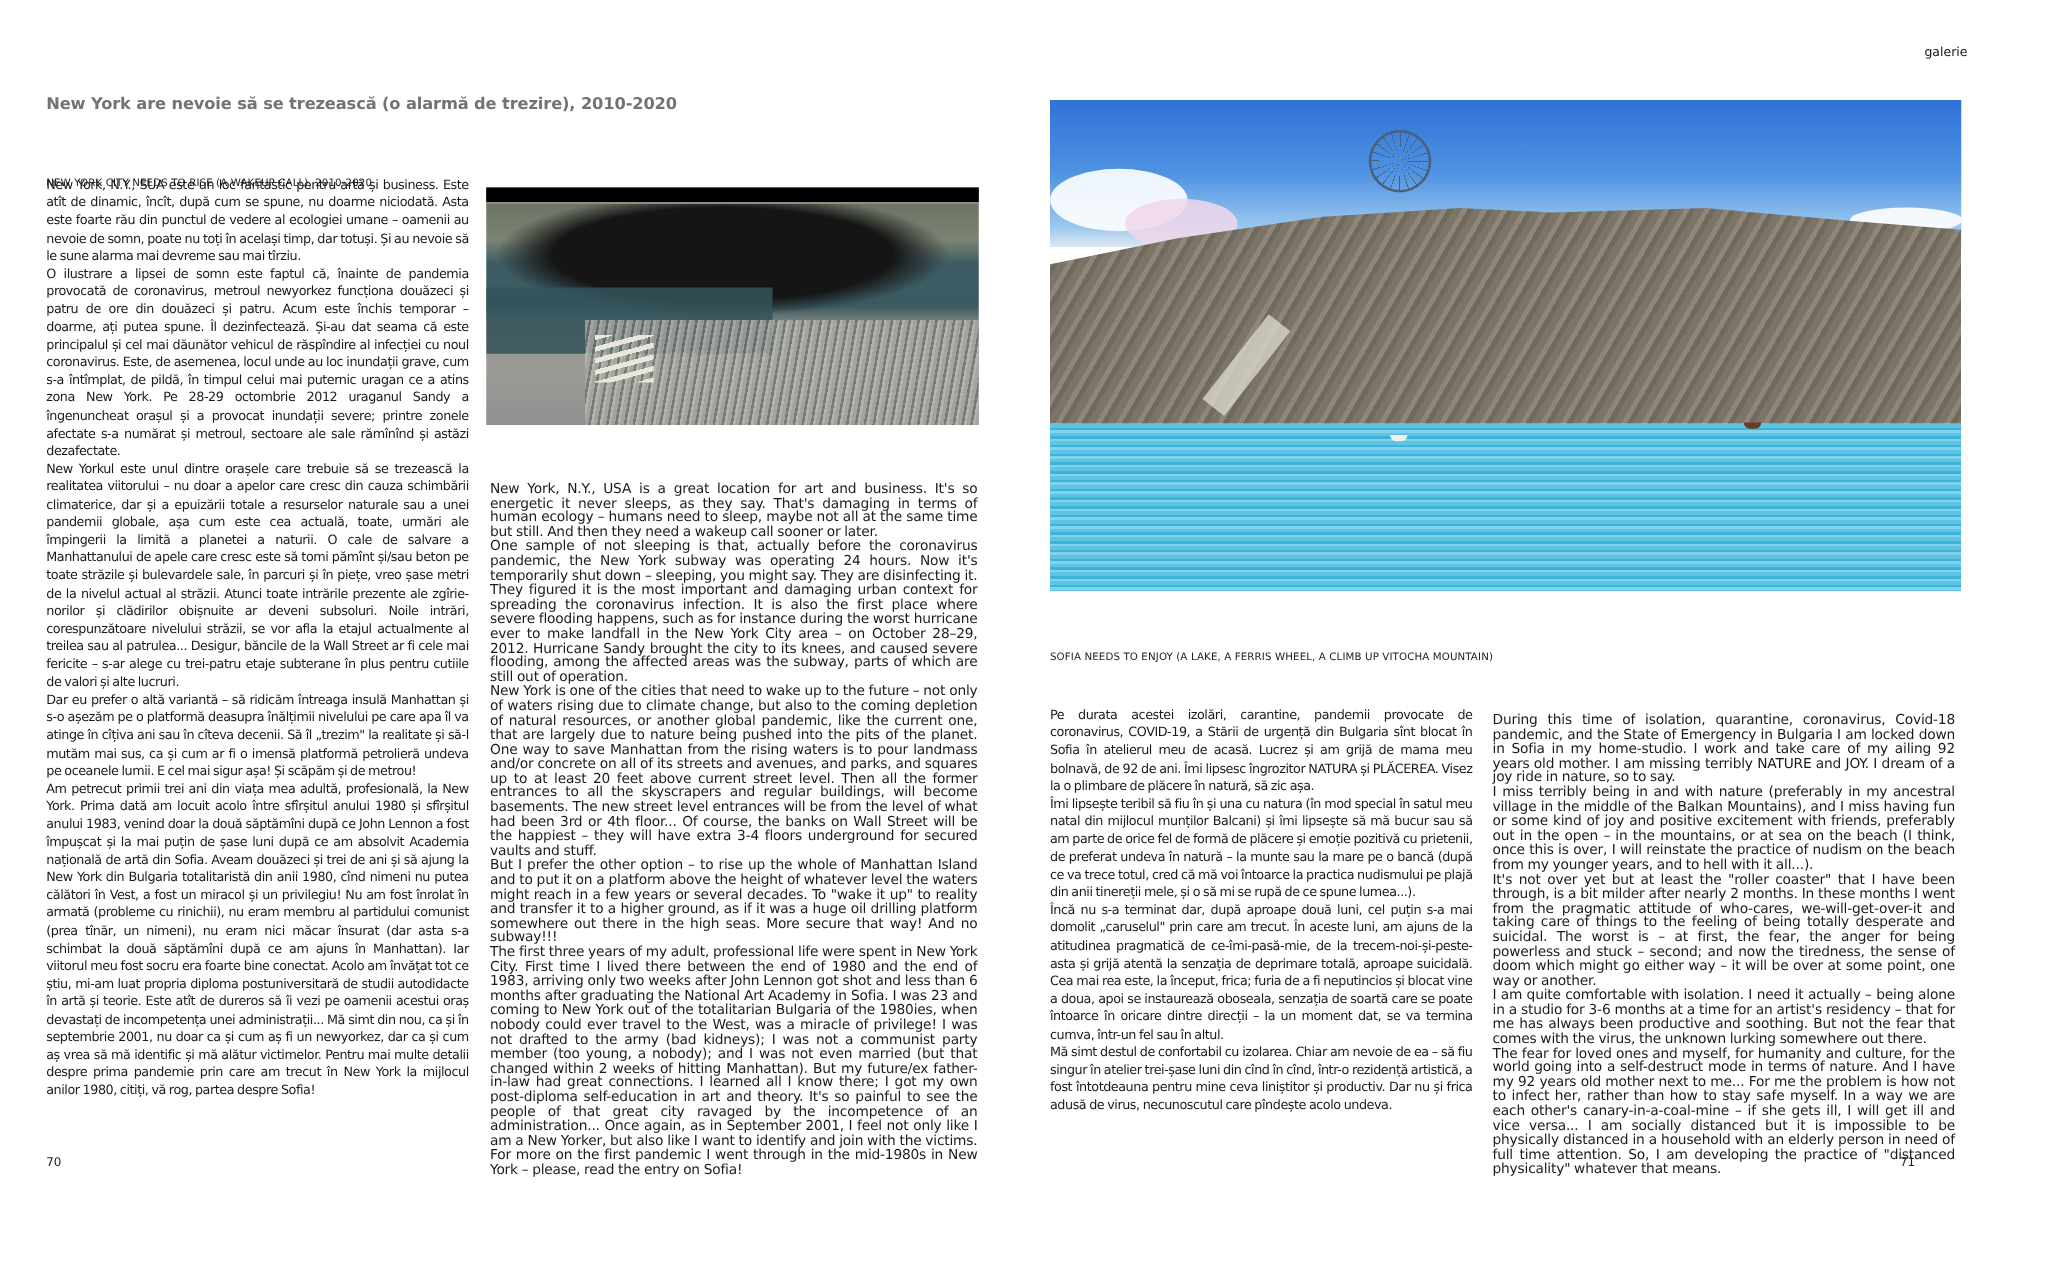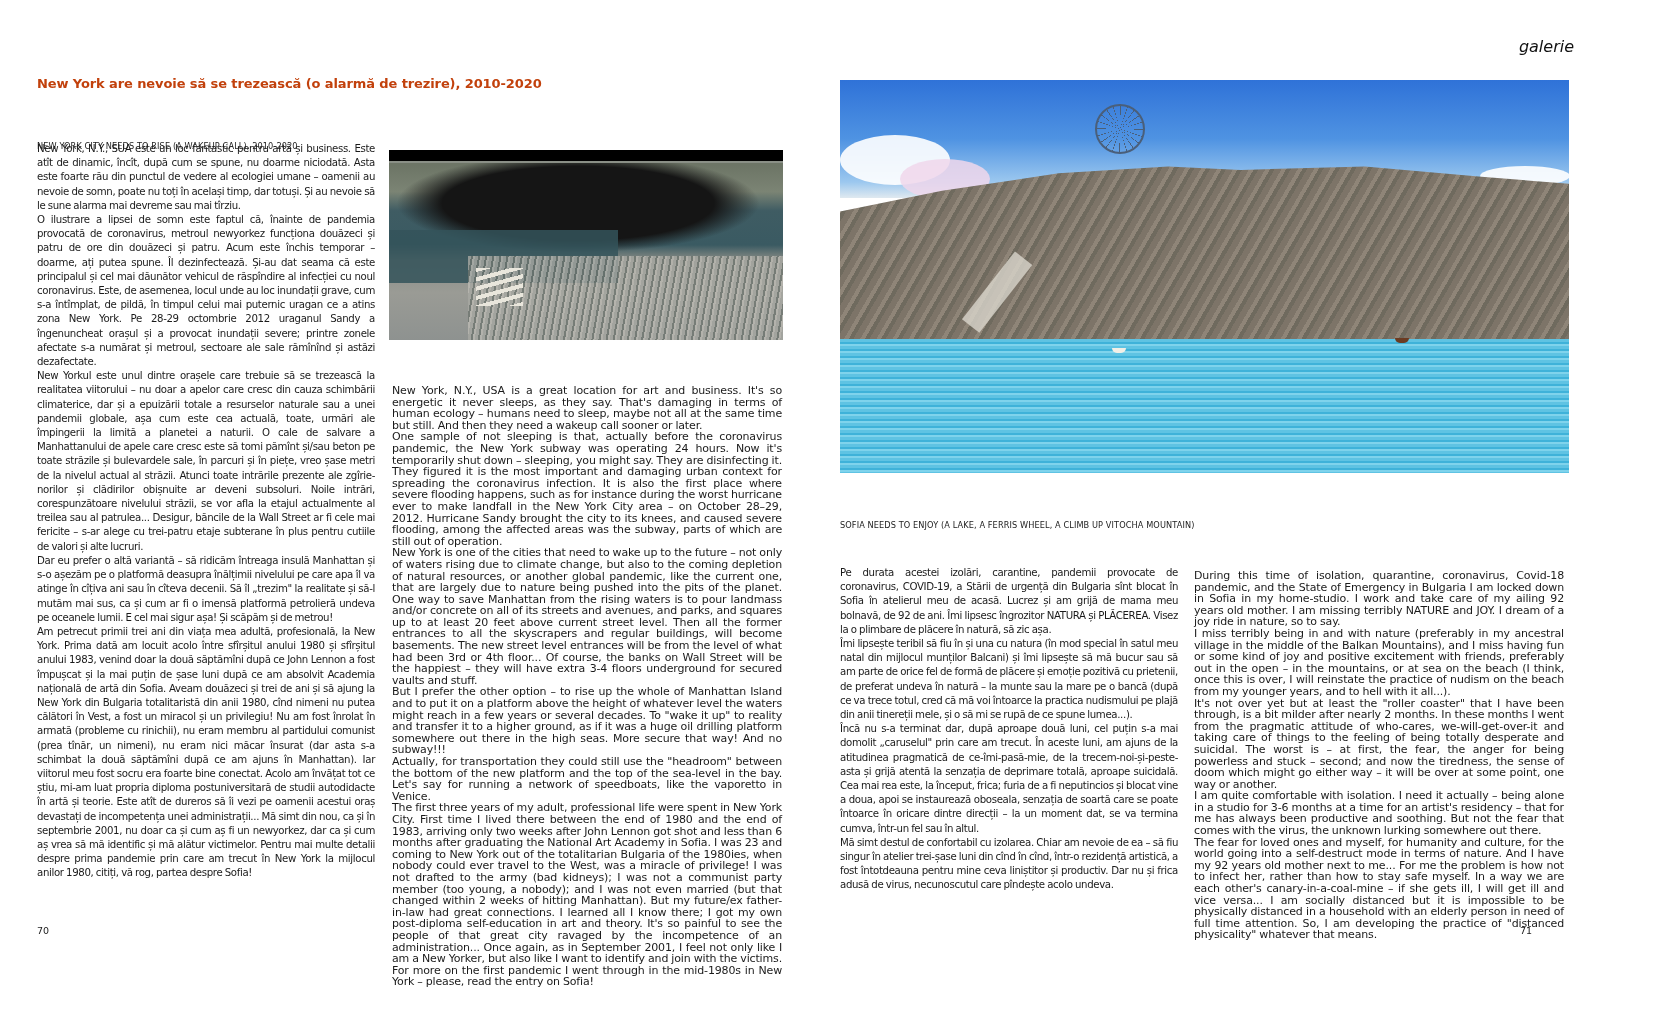--- a/index.html
+++ b/index.html
@@ -4,21 +4,21 @@
 <style>
   html, body { margin: 0; padding: 0; }
   body {
     width: 1654px; height: 1024px; background: #ffffff; position: relative; overflow: hidden;
     font-family: "DejaVu Sans", sans-serif; color: #1a1a1a;
   }
   .spread { position: absolute; left: 0; top: 0; width: 1654px; height: 1024px; }
   .page { position: absolute; top: 0; height: 1024px; }
   .page-left { left: 0; width: 827px; }
 
-  .section-title { position: absolute; font-weight: bold; font-size: 13px; line-height: 16px; color: #c2410c; white-space: nowrap; letter-spacing: -0.1px; }
+  .section-title { position: absolute; font-weight: bold; font-size: 13px; line-height: 16px; color: #737373; white-space: nowrap; letter-spacing: -0.1px; }
   .section-subtitle { position: absolute; font-size: 8.2px; line-height: 11px; color: #222; white-space: nowrap; text-transform: uppercase; letter-spacing: 0.1px; }
 
   .col { position: absolute; }
   .col p { margin: 0; text-align: justify; }
   .ro { font-size: 10.2px; line-height: 14.2px; letter-spacing: -0.35px; word-spacing: -0.5px; }
   .en { font-size: 11px; line-height: 11.6px; letter-spacing: -0.15px; word-spacing: -0.3px; }
 
   .photo { position: absolute; overflow: hidden; }
   .nyc-photo {
     left: 389px; top: 150px; width: 394px; height: 190px;
@@ -41,21 +41,21 @@
       linear-gradient(180deg, rgba(0,0,0,0) 0%, rgba(0,0,0,0) 100%),
       repeating-linear-gradient(120deg, #7d7468 0 6px, #8f8578 6px 10px, #6f6a5e 10px 14px);
     clip-path: polygon(0 26%, 14% 14%, 30% 4%, 45% 0, 55% 2%, 72% 0, 88% 6%, 100% 10%, 100% 100%, 0 100%); }
   .sofia-photo .runway { position: absolute; left: 20%; top: 43%; width: 3%; height: 22%; background: #d9d6cc; transform: rotate(38deg); opacity: 0.8; }
   .sofia-photo .lake { position: absolute; left: 0; top: 66%; width: 100%; height: 34%;
     background: repeating-linear-gradient(180deg, #5fc3e3 0 3px, #3fb2d9 3px 5px, #7fd3ec 5px 7px); }
   .sofia-photo .wheel { position: absolute; left: 35%; top: 6%; width: 46px; height: 46px; border: 2px solid #4a5f7a; border-radius: 50%;
     background: repeating-conic-gradient(#4a5f7a 0 2deg, transparent 2deg 18deg); }
   .sofia-photo .boat { position: absolute; width: 14px; height: 5px; border-radius: 0 0 6px 6px; }
 
-  .header-tag { position: absolute; right: 80px; top: 37px; font-size: 16px; font-style: italic; color: #111; text-align: center; }
+  .header-tag { position: absolute; right: 80px; top: 37px; font-size: 10px; color: #111; text-align: center; }
   .page-num { position: absolute; top: 925px; font-size: 9.5px; color: #222; }
 </style>
 </head>
 <body>
 
 <div class="spread">
 
   <div class="page page-left">
     <div class="section-title" style="left:37px; top:76px;">New York are nevoie să se trezească (o alarmă de trezire), 2010-2020</div>
     <div class="section-subtitle" style="left:37px; top:97px;margin-top:44px;">NEW YORK CITY NEEDS TO RISE (A WAKEUP CALL), 2010-2020</div>
@@ -72,21 +72,20 @@
       <div class="water"></div>
       <div class="city"></div>
       <div class="piers"></div>
     </div>
 
     <div class="col en" style="left:392px; top:385px; width:390px;">
       <p>New York, N.Y., USA is a great location for art and business. It's so energetic it never sleeps, as they say. That's damaging in terms of human ecology – humans need to sleep, maybe not all at the same time but still. And then they need a wakeup call sooner or later.</p>
       <p>One sample of not sleeping is that, actually before the coronavirus pandemic, the New York subway was operating 24 hours. Now it's temporarily shut down – sleeping, you might say. They are disinfecting it. They figured it is the most important and damaging urban context for spreading the coronavirus infection. It is also the first place where severe flooding happens, such as for instance during the worst hurricane ever to make landfall in the New York City area – on October 28–29, 2012. Hurricane Sandy brought the city to its knees, and caused severe flooding, among the affected areas was the subway, parts of which are still out of operation.</p>
       <p>New York is one of the cities that need to wake up to the future – not only of waters rising due to climate change, but also to the coming depletion of natural resources, or another global pandemic, like the current one, that are largely due to nature being pushed into the pits of the planet. One way to save Manhattan from the rising waters is to pour landmass and/or concrete on all of its streets and avenues, and parks, and squares up to at least 20 feet above current street level. Then all the former entrances to all the skyscrapers and regular buildings, will become basements. The new street level entrances will be from the level of what had been 3rd or 4th floor... Of course, the banks on Wall Street will be the happiest – they will have extra 3-4 floors underground for secured vaults and stuff.</p>
       <p>But I prefer the other option – to rise up the whole of Manhattan Island and to put it on a platform above the height of whatever level the waters might reach in a few years or several decades. To "wake it up" to reality and transfer it to a higher ground, as if it was a huge oil drilling platform somewhere out there in the high seas. More secure that way! And no subway!!!</p>
-      <p>Actually, for transportation they could still use the "headroom" between the bottom of the new platform and the top of the sea-level in the bay. Let's say for running a network of speedboats, like the vaporetto in Venice.</p>
       <p>The first three years of my adult, professional life were spent in New York City. First time I lived there between the end of 1980 and the end of 1983, arriving only two weeks after John Lennon got shot and less than 6 months after graduating the National Art Academy in Sofia. I was 23 and coming to New York out of the totalitarian Bulgaria of the 1980ies, when nobody could ever travel to the West, was a miracle of privilege! I was not drafted to the army (bad kidneys); I was not a communist party member (too young, a nobody); and I was not even married (but that changed within 2 weeks of hitting Manhattan). But my future/ex father-in-law had great connections. I learned all I know there; I got my own post-diploma self-education in art and theory. It's so painful to see the people of that great city ravaged by the incompetence of an administration... Once again, as in September 2001, I feel not only like I am a New Yorker, but also like I want to identify and join with the victims. For more on the first pandemic I went through in the mid-1980s in New York – please, read the entry on Sofia!</p>
     </div>
 
     <div class="page-num" style="left:37px;">70</div>
   </div>
 
   <div class="header-tag">galerie</div>
 
   <div class="photo sofia-photo" title="Collage of Sofia seen from above with a Ferris wheel on the mountain ridge and a turquoise lake with boats in front">
     <div class="cloud" style="left:0; top:14%; width:110px; height:50px;"></div>

